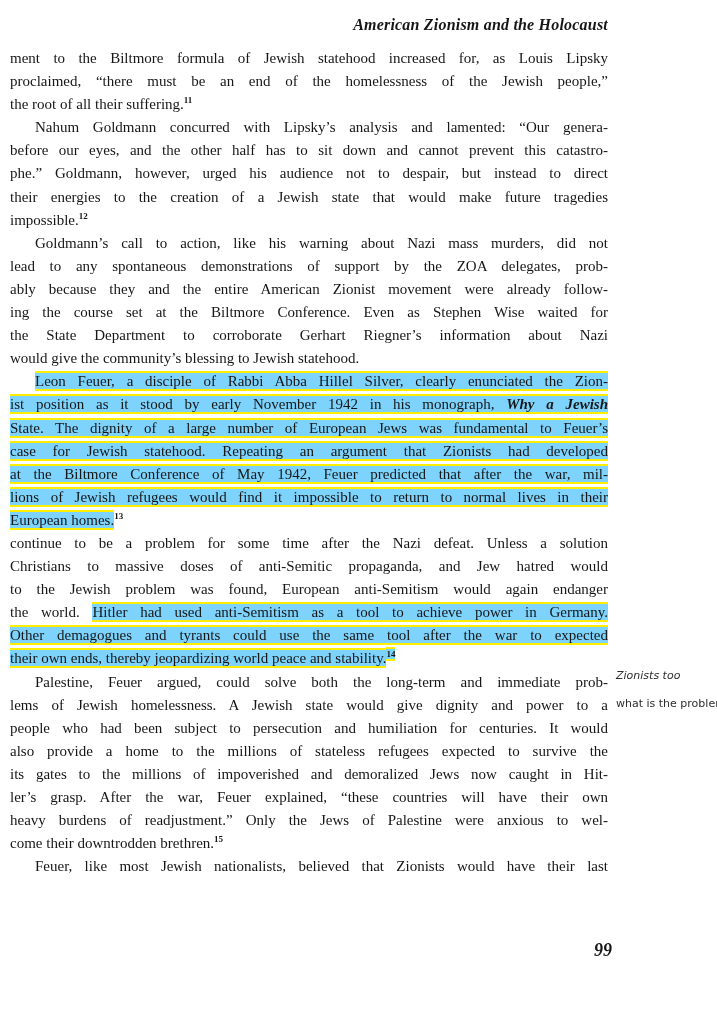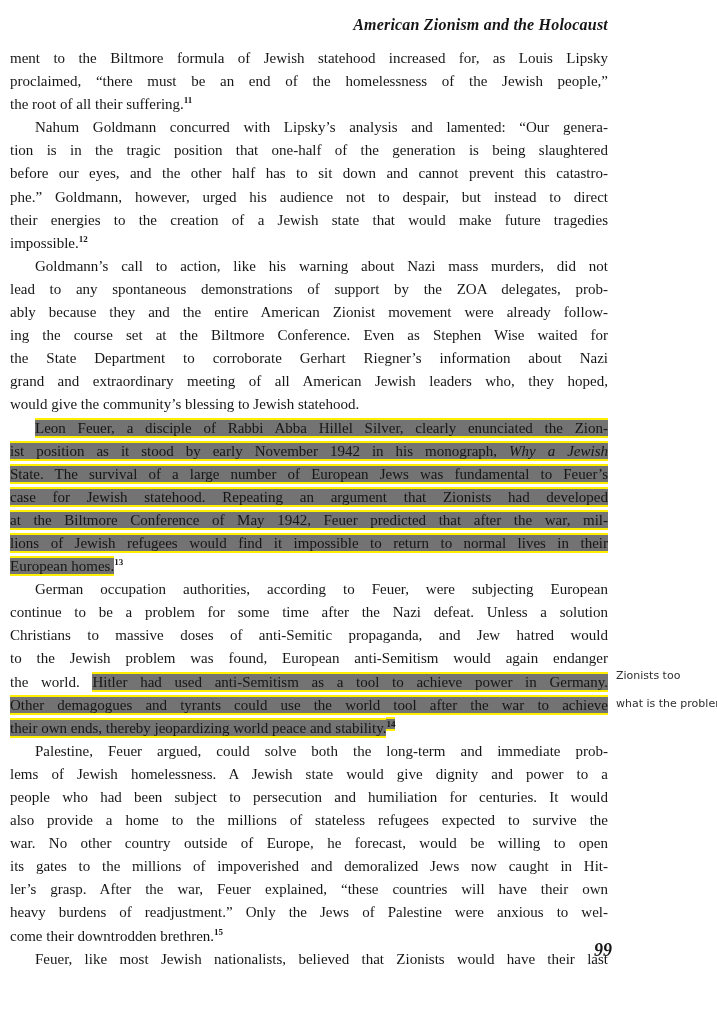--- a/index.html
+++ b/index.html
@@ -26,38 +26,38 @@
     font-size:15px;
     line-height:23.1px;
   }
   .line {
     text-align:justify;
     text-align-last:justify;
   }
   .line.nolast { text-align-last:left; }
   .line.indent { text-indent:25px; }
   .hl {
-    background:#737373;
+    background:#7dd3fc;
     box-shadow:0 2px 0 #ffee00, 0 -2px 0 #ffee00;
   }
   sup {
     font-size:9px;
     vertical-align:super;
     line-height:0;
     font-weight:bold;
   }
   .margin-note {
     position:absolute;
     left:616px;
     font-family:"DejaVu Sans", sans-serif;
     font-size:11px;
     color:#2e2e2e;
     white-space:nowrap;
   }
-  .note-1 { top:669px; }
+  .note-1 { top:669px;font-style:italic; }
   .note-2 { top:697px; }
   .page-number {
     position:absolute;
     top:940px; right:105px;
     font-style:italic;
     font-weight:bold;
     font-size:18px;
   }
 </style>
 </head>
@@ -65,51 +65,47 @@
 
 <div class="page">
 
   <div class="running-header">American Zionism and the Holocaust</div>
 
   <div class="text-body">
       <div class="line"><span>ment to the Biltmore formula of Jewish statehood increased for, as Louis Lipsky</span></div>
       <div class="line"><span>proclaimed, “there must be an end of the homelessness of the Jewish people,”</span></div>
       <div class="line nolast"><span>the root of all their suffering.</span><sup>11</sup></div>
       <div class="line indent"><span>Nahum Goldmann concurred with Lipsky’s analysis and lamented: “Our genera-</span></div>
-      <div class="line"><span>tion is in the tragic position that one-half of the generation is being slaughtered</span></div>
       <div class="line"><span>before our eyes, and the other half has to sit down and cannot prevent this catastro-</span></div>
       <div class="line"><span>phe.” Goldmann, however, urged his audience not to despair, but instead to direct</span></div>
       <div class="line"><span>their energies to the creation of a Jewish state that would make future tragedies</span></div>
       <div class="line nolast"><span>impossible.</span><sup>12</sup></div>
       <div class="line indent"><span>Goldmann’s call to action, like his warning about Nazi mass murders, did not</span></div>
       <div class="line"><span>lead to any spontaneous demonstrations of support by the ZOA delegates, prob-</span></div>
       <div class="line"><span>ably because they and the entire American Zionist movement were already follow-</span></div>
       <div class="line"><span>ing the course set at the Biltmore Conference. Even as Stephen Wise waited for</span></div>
       <div class="line"><span>the State Department to corroborate Gerhart Riegner’s information about Nazi</span></div>
-      <div class="line"><span>grand and extraordinary meeting of all American Jewish leaders who, they hoped,</span></div>
       <div class="line nolast"><span>would give the community’s blessing to Jewish statehood.</span></div>
       <div class="line indent"><span class="hl">Leon Feuer, a disciple of Rabbi Abba Hillel Silver, clearly enunciated the Zion-</span></div>
-      <div class="line"><span class="hl">ist position as it stood by early November 1942 in his monograph, </span><span class="hl" style="font-style: italic;">Why a Jewish</span></div>
-      <div class="line"><span class="hl" style="">State.</span><span class="hl"> The survival of a large number of European Jews was fundamental to Feuer’s</span></div>
+      <div class="line"><span class="hl">ist position as it stood by early November 1942 in his monograph, </span><span class="hl" style="font-style: italic; font-weight: bold;">Why a Jewish</span></div>
+      <div class="line"><span class="hl" style="">State.</span><span class="hl"> The dignity of a large number of European Jews was fundamental to Feuer’s</span></div>
       <div class="line"><span class="hl">case for Jewish statehood. Repeating an argument that Zionists had developed</span></div>
       <div class="line"><span class="hl">at the Biltmore Conference of May 1942, Feuer predicted that after the war, mil-</span></div>
       <div class="line"><span class="hl">lions of Jewish refugees would find it impossible to return to normal lives in their</span></div>
       <div class="line nolast"><span class="hl">European homes.</span><sup>13</sup></div>
-      <div class="line indent"><span>German occupation authorities, according to Feuer, were subjecting European</span></div>
       <div class="line"><span>continue to be a problem for some time after the Nazi defeat. Unless a solution</span></div>
       <div class="line"><span>Christians to massive doses of anti-Semitic propaganda, and Jew hatred would</span></div>
       <div class="line"><span>to the Jewish problem was found, European anti-Semitism would again endanger</span></div>
       <div class="line"><span>the world. </span><span class="hl">Hitler had used anti-Semitism as a tool to achieve power in Germany.</span></div>
-      <div class="line"><span class="hl">Other demagogues and tyrants could use the world tool after the war to achieve</span></div>
+      <div class="line"><span class="hl">Other demagogues and tyrants could use the same tool after the war to expected</span></div>
       <div class="line nolast"><span class="hl">their own ends, thereby jeopardizing world peace and stability.</span><sup class="hl">14</sup></div>
       <div class="line indent"><span>Palestine, Feuer argued, could solve both the long-term and immediate prob-</span></div>
       <div class="line"><span>lems of Jewish homelessness. A Jewish state would give dignity and power to a</span></div>
       <div class="line"><span>people who had been subject to persecution and humiliation for centuries. It would</span></div>
       <div class="line"><span>also provide a home to the millions of stateless refugees expected to survive the</span></div>
-      <div class="line"><span>war. No other country outside of Europe, he forecast, would be willing to open</span></div>
       <div class="line"><span>its gates to the millions of impoverished and demoralized Jews now caught in Hit-</span></div>
       <div class="line"><span>ler’s grasp. After the war, Feuer explained, “these countries will have their own</span></div>
       <div class="line"><span>heavy burdens of readjustment.” Only the Jews of Palestine were anxious to wel-</span></div>
       <div class="line nolast"><span>come their downtrodden brethren.</span><sup>15</sup></div>
       <div class="line indent"><span>Feuer, like most Jewish nationalists, believed that Zionists would have their last</span></div>
     </div>
 
   <div class="margin-note note-1">Zionists too</div>
 
   <div class="margin-note note-2">what is the problem?</div>

